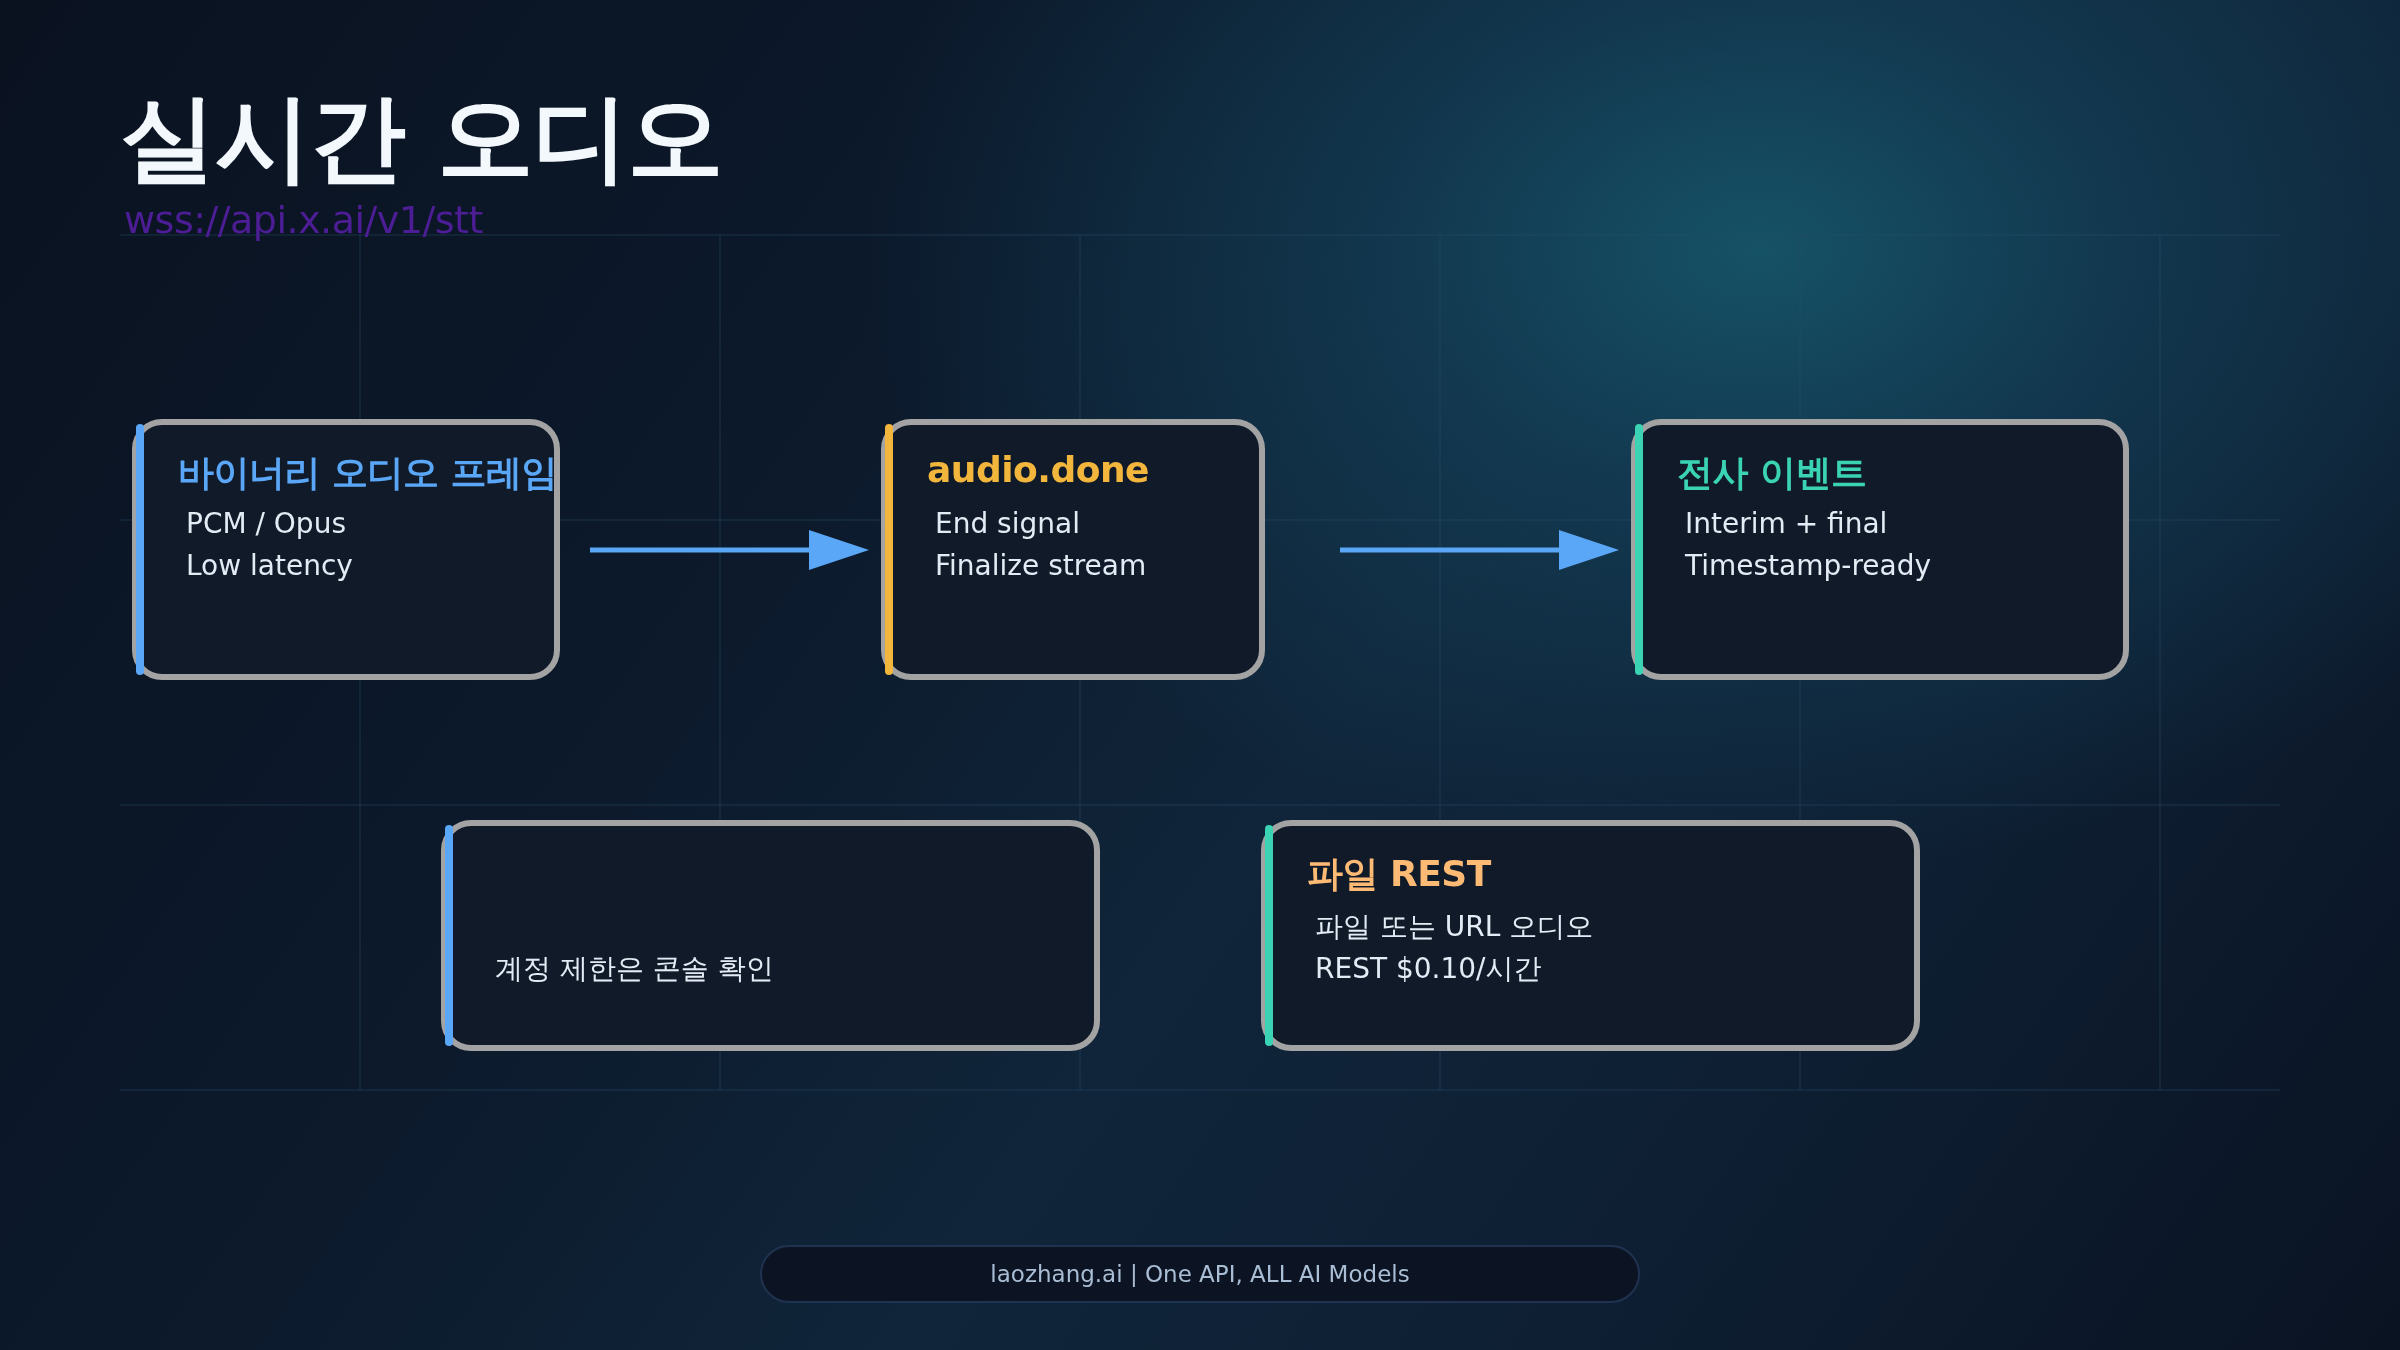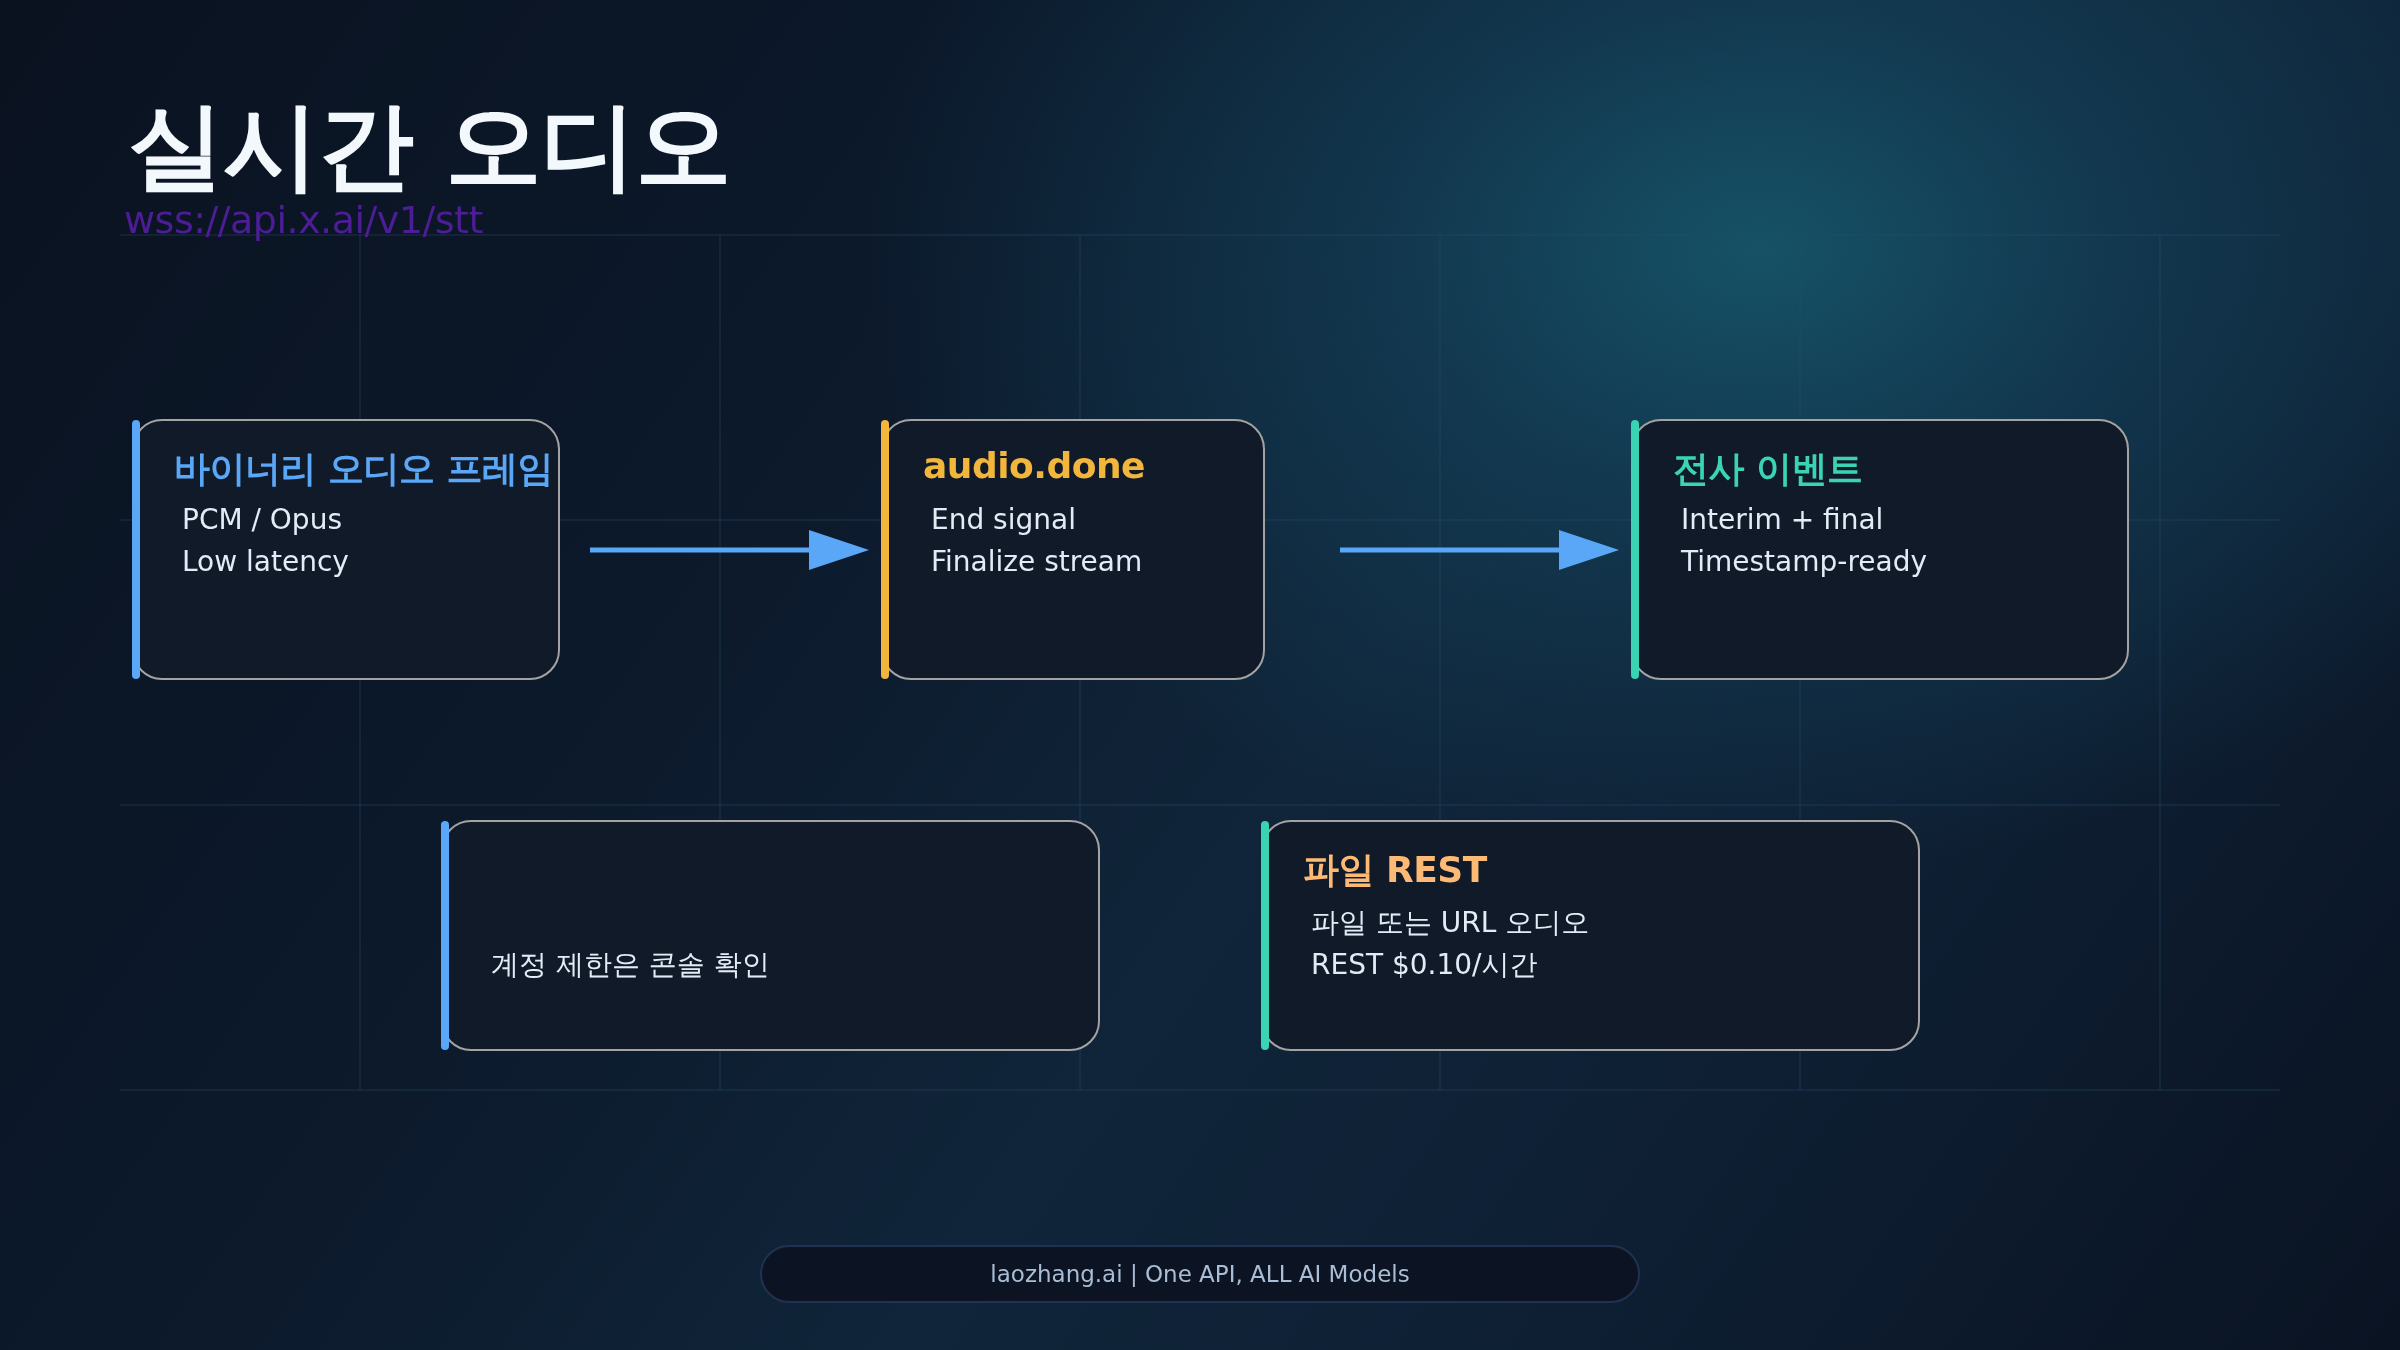--- a/index.html
+++ b/index.html
@@ -3,23 +3,23 @@
 <meta charset="utf-8">
 <style>
   html,body{margin:0;padding:0;}
   body{width:2400px;height:1350px;overflow:hidden;position:relative;
     font-family:"DejaVu Sans","Liberation Sans",sans-serif;
     background:
       radial-gradient(ellipse 900px 620px at 1760px 250px, rgba(22,84,104,0.95) 0%, rgba(20,70,95,0.6) 40%, rgba(15,40,65,0) 100%),
       linear-gradient(125deg,#0a1220 0%,#0c1a2c 35%,#10253a 55%,#0e1f33 75%,#0a1322 100%);
   }
   .grid{position:absolute;left:0;top:0;width:2400px;height:1350px;pointer-events:none;}
-  .title{position:absolute;left:120px;top:86px;margin:8px;font-size:96px;font-weight:bold;color:#f2f8fc;letter-spacing:-1px;line-height:1.1;}
+  .title{position:absolute;left:120px;top:86px;margin:0;font-size:96px;font-weight:bold;color:#f2f8fc;letter-spacing:-1px;line-height:1.1;}
   .subtitle{position:absolute;left:124px;top:198px;font-size:38px;color:#4c1d95;letter-spacing:-0.5px;}
-  .card{position:absolute;background:#111a29;border:2px solid #a3a3a3;border-radius:30px;box-sizing:border-box;}
+  .card{position:absolute;background:#111a29;border:6px solid #a3a3a3;border-radius:30px;box-sizing:border-box;}
   .card .bar{position:absolute;left:-2px;top:-1px;bottom:-1px;width:8px;border-radius:4px;}
   .card .ctitle{position:absolute;left:40px;top:24px;font-size:36px;font-weight:bold;white-space:nowrap;letter-spacing:-0.5px;}
   .card .line{position:absolute;left:48px;font-size:28px;color:#e3ebf5;white-space:nowrap;}
   .card .l1{top:82px;}
   .card .l2{top:124px;}
   .arrow{position:absolute;}
   .footer{position:absolute;left:760px;top:1245px;width:880px;height:58px;box-sizing:border-box;
     background:#0c1322;border:2px solid #1f3350;border-radius:29px;display:flex;align-items:center;justify-content:center;}
   .footer span{font-size:23px;color:#a9bdd4;}
 </style>

